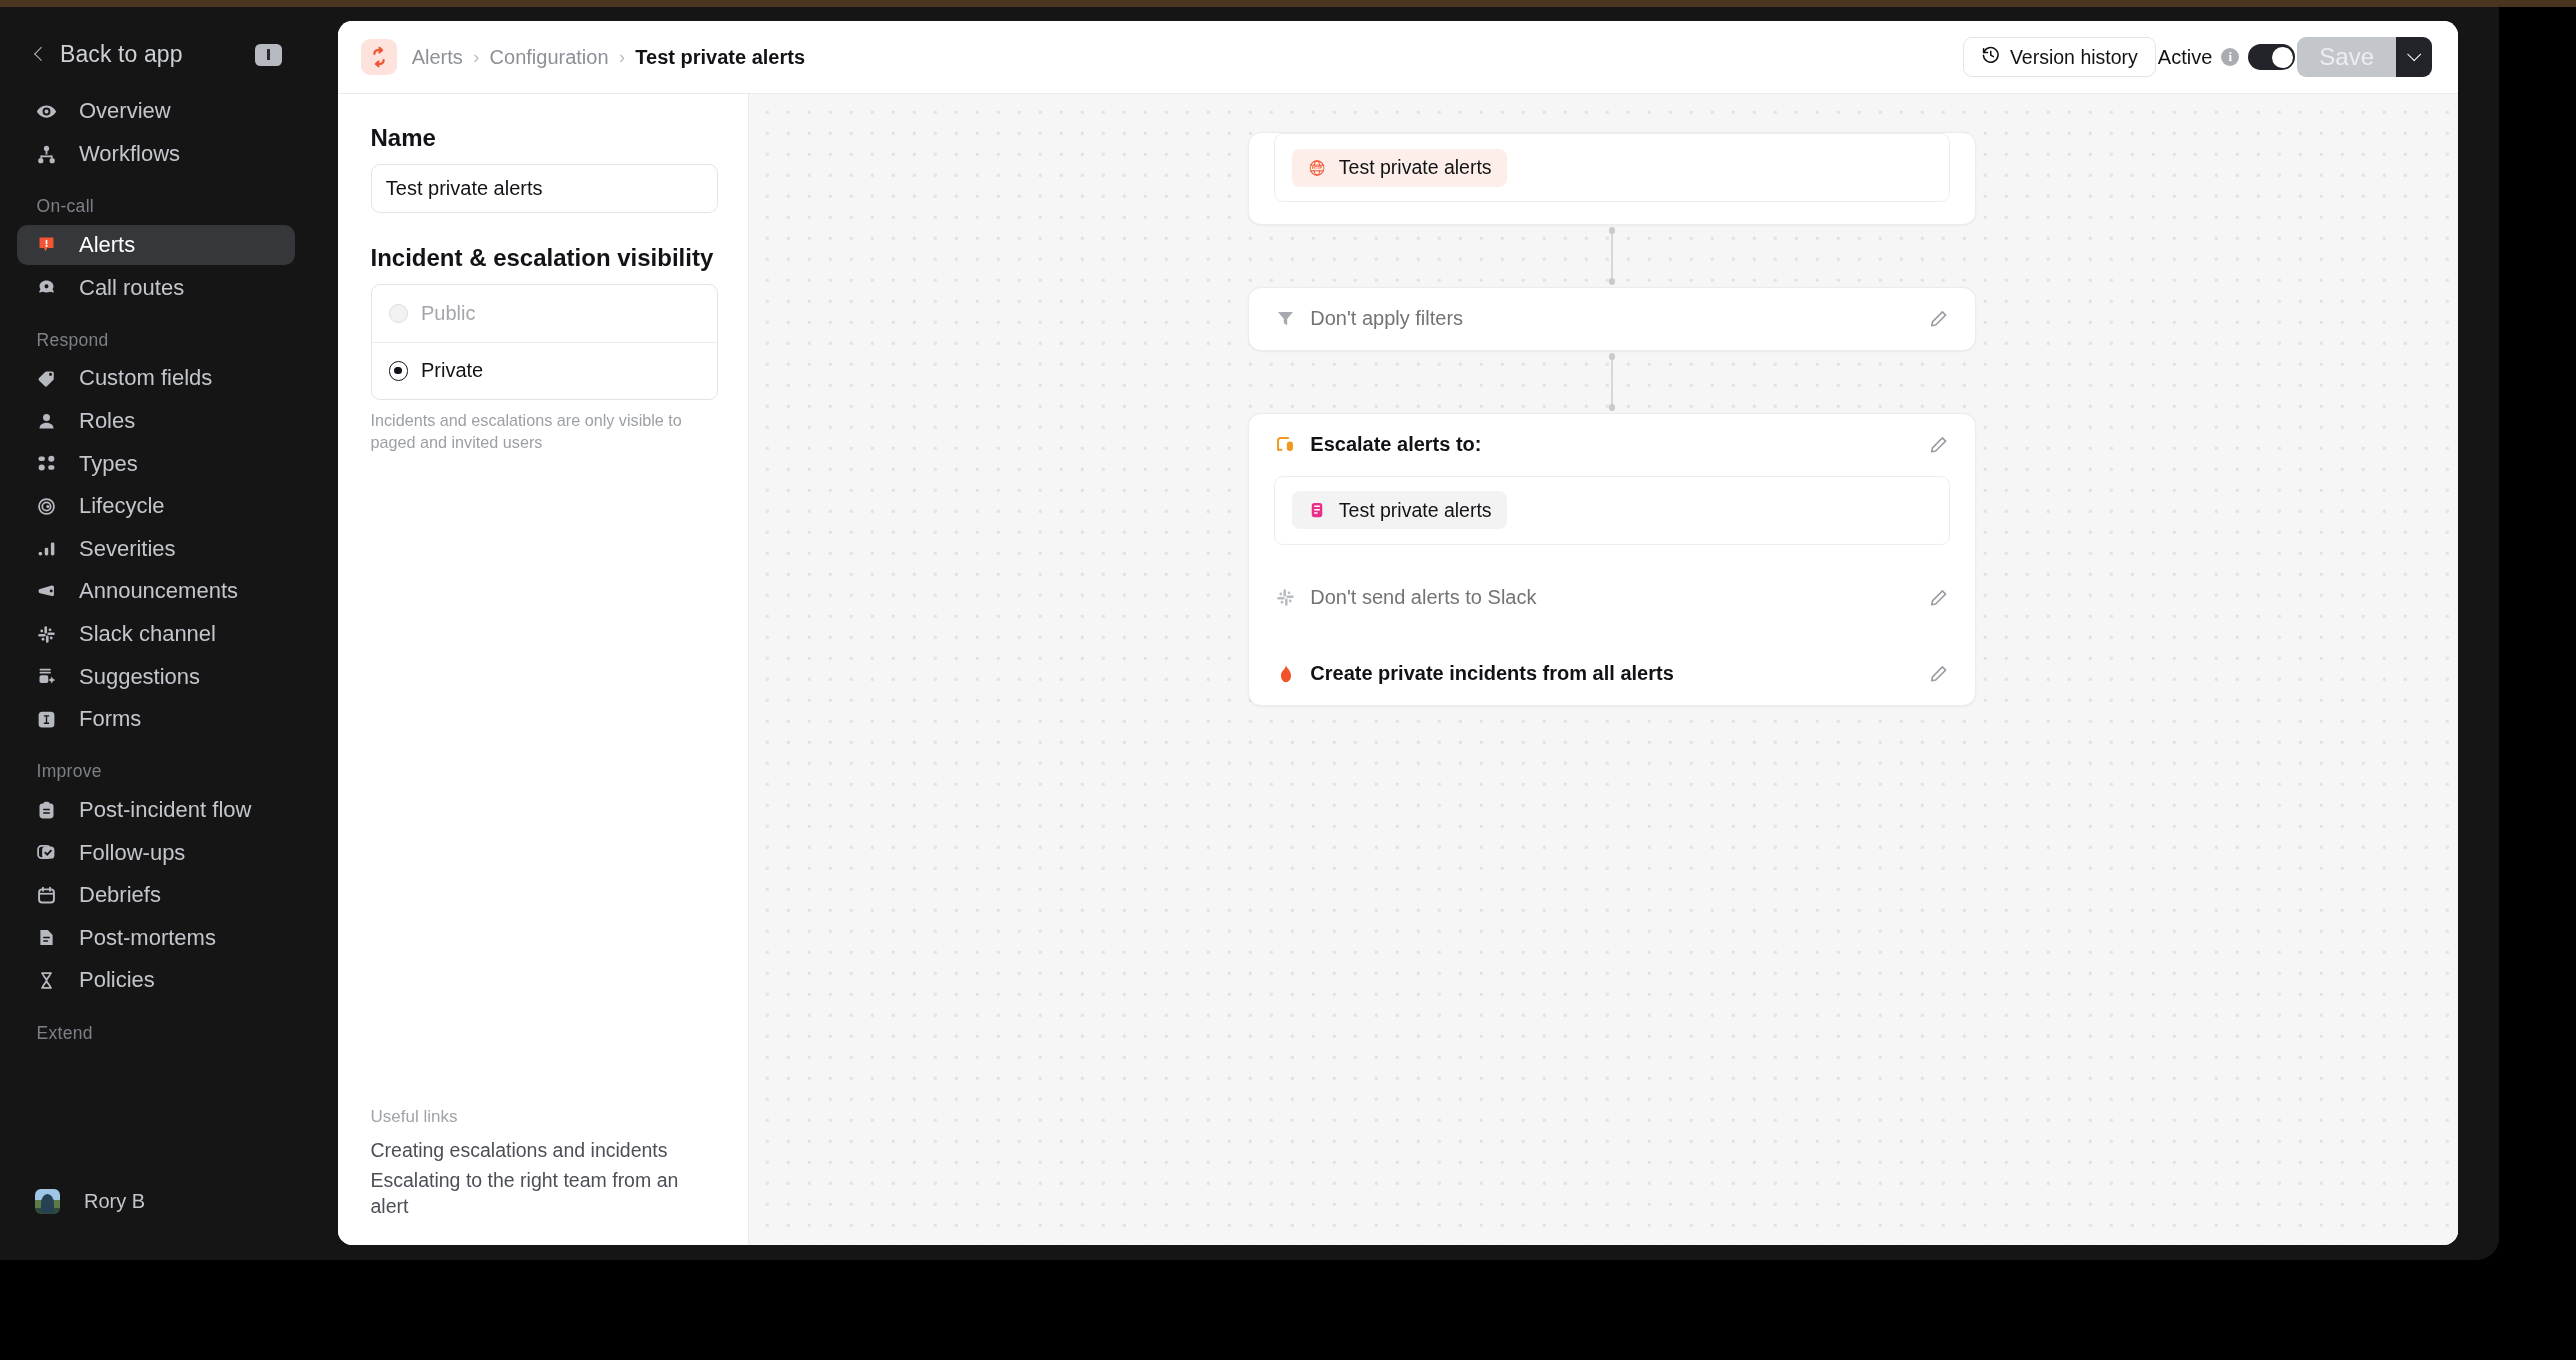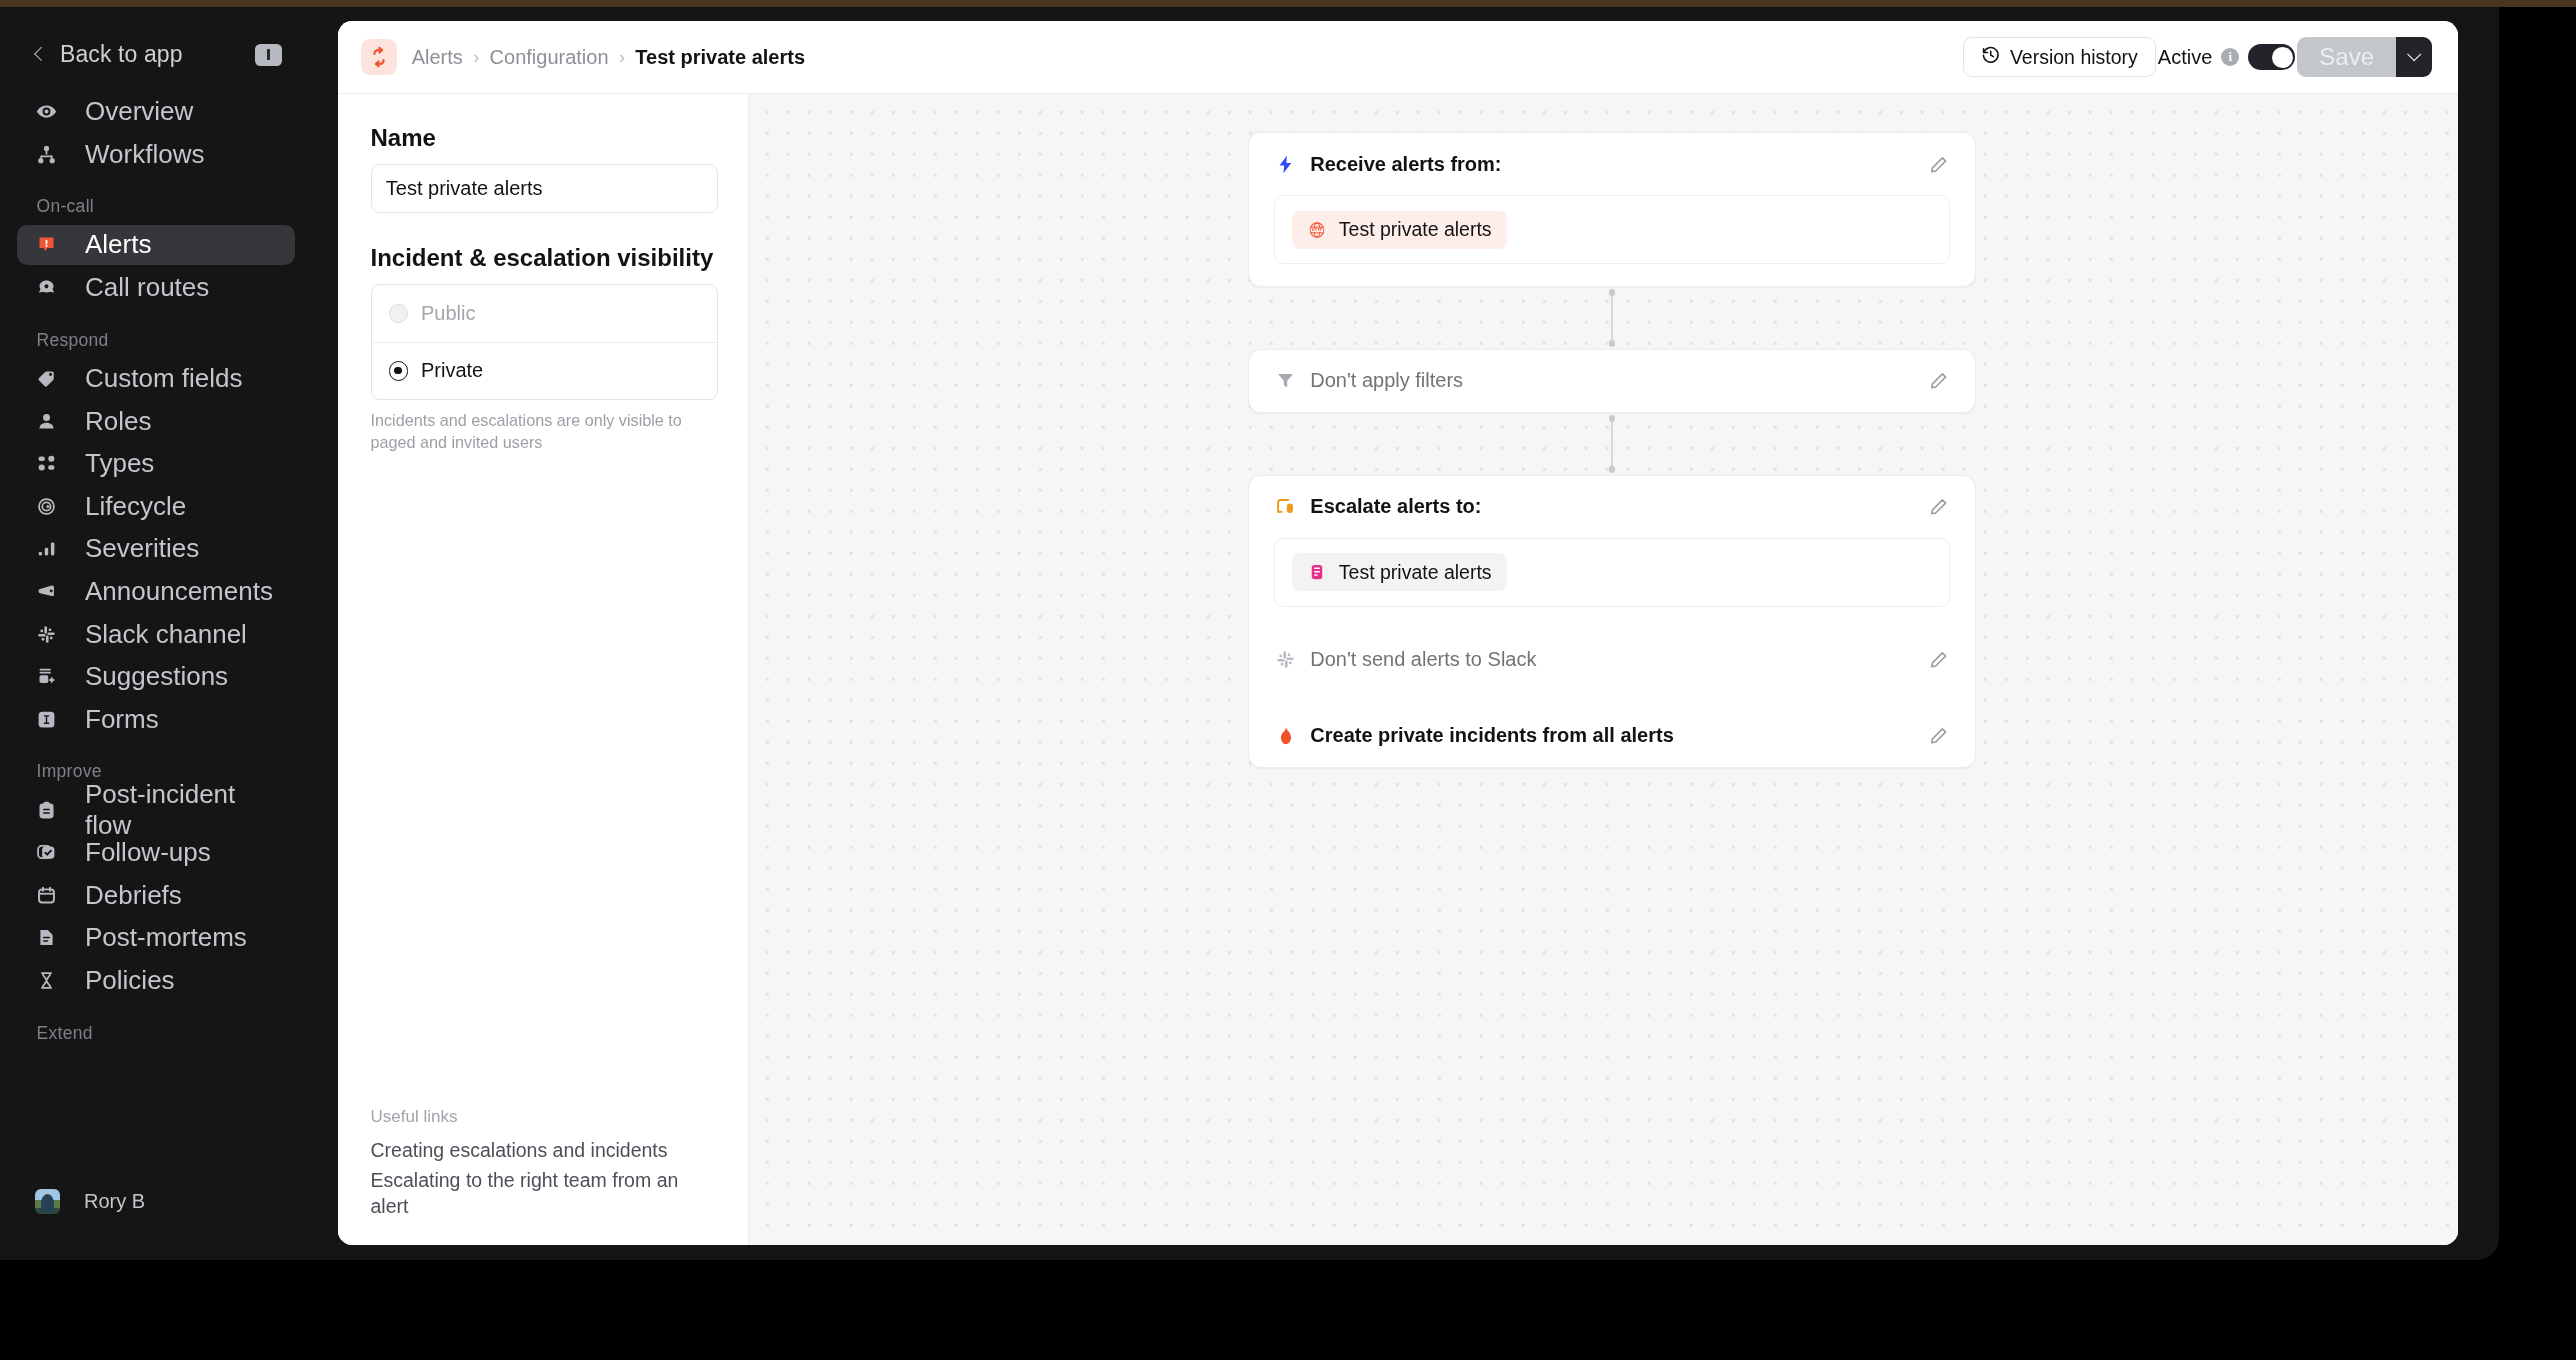--- a/index.html
+++ b/index.html
@@ -41,23 +41,23 @@
     display: flex; align-items: center; justify-content: center; cursor: pointer;
   }
   .sb-collapse i { display:block; width: 3.9px; height: 11px; background: #2a2a2c; border-radius:0.6px;}
 
   .sb-nav { margin-top: 23.4px; padding: 0 17px; }
   .sb-group {
     color: #7d8088; font-size: 17.5px; letter-spacing: 0.3px;
     padding: 19.5px 0 7.8px 19.5px;
   }
   .sb-item {
-    display: flex; align-items: center; gap: 28px;
+    display: flex; align-items: center; gap: 22px;
     height: 40px; padding: 0 13px 0 18px; border-radius: 10.4px;
-    color: #c3c6cc; font-size: 26px; cursor: pointer;
+    color: #c3c6cc; font-size: 22px; cursor: pointer;
     margin-bottom: 2.6px;
   }
   .sb-item.active { background: #35373b; color: #ffffff; }
   .sb-ic { width: 22px; height: 22px; flex: 0 0 22px; display:flex; align-items:center; justify-content:center; }
   .sb-ic svg { width: 21px; height: 21px; display:block; }
   .sb-avatar {
     width: 25px; height: 25px; border-radius: 5.8px; flex:0 0 25px;
     background: linear-gradient(#9fc6e4 0 42%, #5d7a4a 42% 74%, #2f4a3a 74% 100%);
     position: relative; overflow:hidden;
   }
@@ -500,35 +500,20 @@
           <div class="ul-title">Useful links</div>
           <div class="ul-link">Creating escalations and incidents</div>
           <div class="ul-link">Escalating to the right team from an alert</div>
         </div>
       </div>
 
       <div id="canvas">
         <div class="flow">
 
           <div class="node">
-            <div class="node-row">
-              <div class="node-row-left">
-                <span class="node-icon">
-                  <svg viewBox="0 0 24 24" fill="#2f49f3">
-                      <path d="M13.6 2L5.2 13.2h5.3L9.6 22l9-11.6h-5.6z"></path>
-                    </svg>
-                </span>
-                <span class="node-title">Receive alerts from:</span>
-              </div>
-              <span class="pencil">
-                <svg viewBox="0 0 24 24" fill="none" stroke="#9a9da3" stroke-width="2" stroke-linecap="round" stroke-linejoin="round">
-                    <path d="M16.5 3.6l3.9 3.9L8.2 19.7l-4.8.9.9-4.8z"></path>
-                  </svg>
-              </span>
-            </div>
             <div class="sub-box">
               <span class="chip pinkbg">
                 <span class="chip-ic">
                   <svg viewBox="0 0 24 24" fill="none" stroke="#f25533" stroke-width="1.5" style="font-size:30px">
                     <ellipse cx="12" cy="12" rx="9" ry="9.5"></ellipse>
                       <ellipse cx="12" cy="12" rx="4" ry="9.5"></ellipse>
                     <path d="M3 8.2h18M3 15.8h18" stroke-width="1.3"></path>
                     <rect x="3.6" y="9.5" width="16.8" height="5" fill="#fdeee9" stroke="none"></rect>
                     <text x="12" y="13.9" font-size="5.4" font-family="Liberation Sans, sans-serif" font-weight="bold" text-anchor="middle" fill="#f25533" stroke="none">HTTP</text>
                   </svg>

